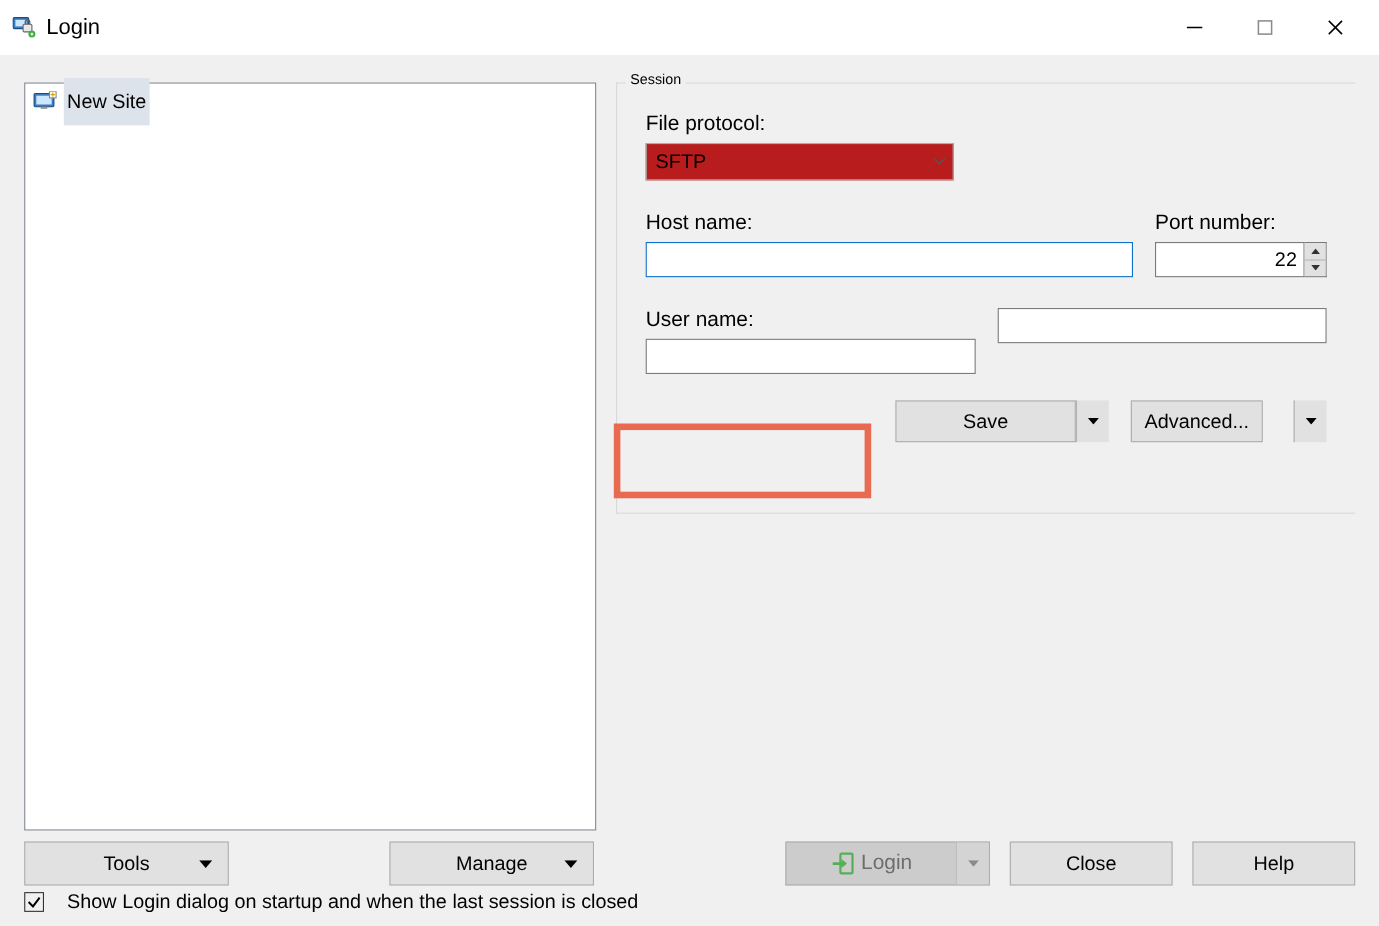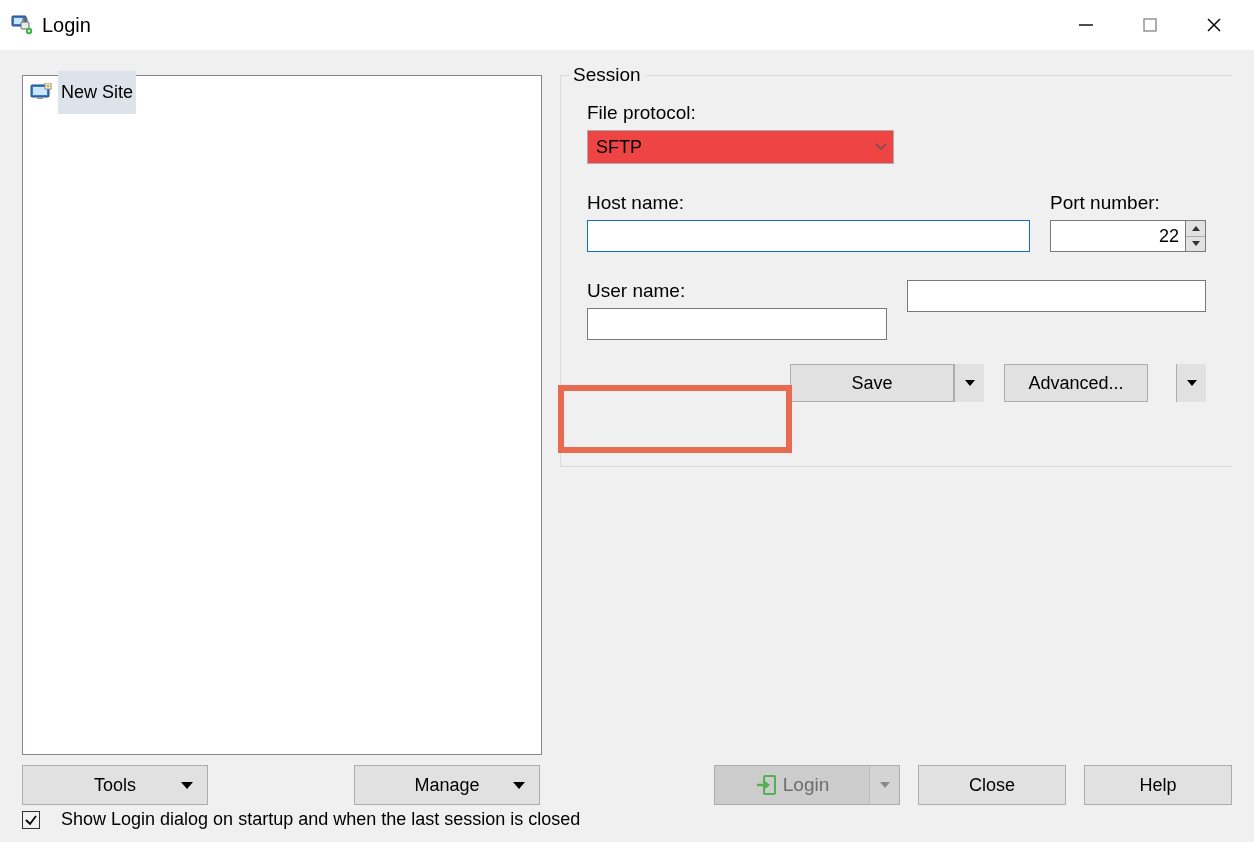--- a/index.html
+++ b/index.html
@@ -47,28 +47,28 @@
       border: 1px solid #d9d9d9;
       border-right: none;
       padding: 26px 26px 20px 26px;
       height: 392px;
     }
     .session-legend {
       position:absolute;
       top: -12px; left: 8px;
       background: #f0f0f0;
       padding: 0 4px;
-      font-size: 19px;
+      font-size: 13px;
     }
     .field-label { font-size: 19px; margin-bottom: 6px; display:block; }
     .combo {
       height: 32px;
-      width: 307px;
+      width: 280px;
       border: 1px solid #adadad;
-      background: #ef4444;
+      background: #b91c1c;
       display:flex; align-items:center;
       position: relative;
       padding: 16px 8px;
       font-size: 18px;
     }
     .combo .down {
       position:absolute; right:6px; top:50%; transform:translateY(-50%);
     }
     .text-input {
       height: 32px;
@@ -247,21 +247,21 @@
           <div class="split-btn" style="width:194px; position:relative;">
             <div class="btn main">
               <span>Save</span>
             </div>
             <div class="drop">
               <svg width="10" height="6">
                   <polygon points="0,0 10,0 5,6" fill="#000"></polygon>
                 </svg>
             </div>
           </div>
-          <div class="split-btn" style="width:202px;gap:28px;">
+          <div class="split-btn" style="width:178px;gap:28px;">
             <div class="btn main">
               <span>Advanced...</span>
             </div>
             <div class="drop">
               <svg width="10" height="6">
                   <polygon points="0,0 10,0 5,6" fill="#000"></polygon>
                 </svg>
             </div>
           </div>
         </div>

